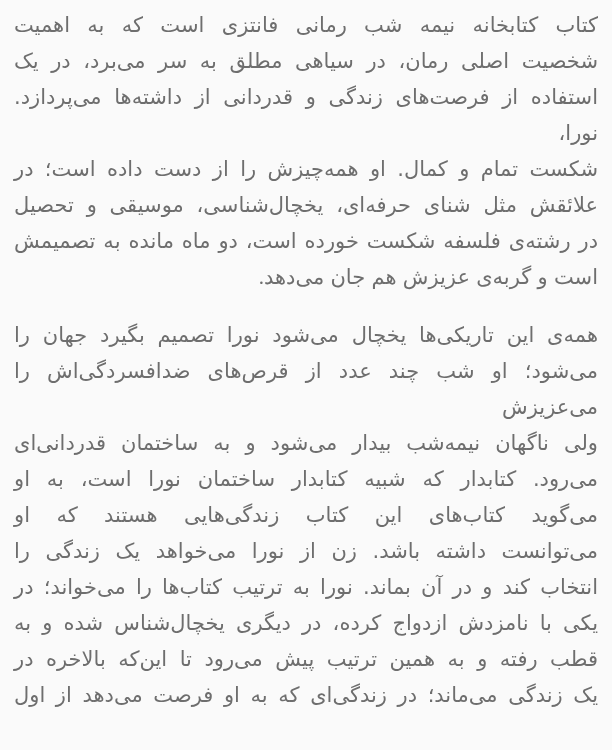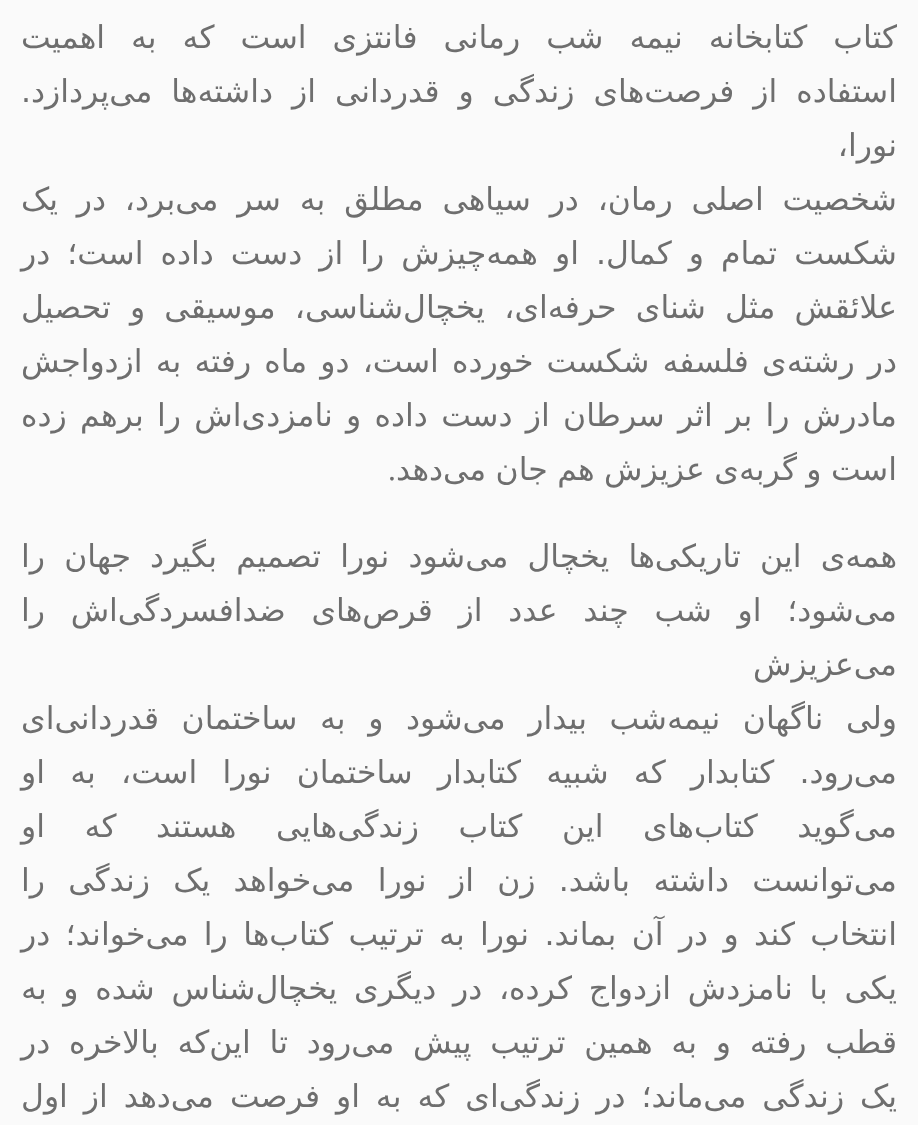--- a/index.html
+++ b/index.html
@@ -39,26 +39,25 @@
     text-align-last: right;
     font-family: Liberation Serif, serif;
   }
 </style>
 </head>
 <body style="background: rgb(250, 250, 250);">
 
 <div class="page" style="color: rgb(110, 110, 110);">
   <div class="paragraph">
       <div class="line">کتاب کتابخانه نیمه شب رمانی فانتزی است که به اهمیت</div>
+      <div class="line">شخصیت اصلی رمان، در سیاهی مطلق به سر می‌برد، در یک</div>
       <div class="line">استفاده از فرصت‌های زندگی و قدردانی از داشته‌ها می‌پردازد. نورا،</div>
-      <div class="line">شخصیت اصلی رمان، در سیاهی مطلق به سر می‌برد، در یک</div>
       <div class="line">شکست تمام و کمال. او همه‌چیزش را از دست داده است؛ در</div>
       <div class="line">علائقش مثل شنای حرفه‌ای، یخچال‌شناسی، موسیقی و تحصیل</div>
-      <div class="line">در رشته‌ی فلسفه شکست خورده است، دو ماه رفته به ازدواجش</div>
-      <div class="line">مادرش را بر اثر سرطان از دست داده و نامزدی‌اش را برهم زده</div>
+      <div class="line">در رشته‌ی فلسفه شکست خورده است، دو ماه مانده به تصمیمش</div>
       <div class="line last">است و گربه‌ی عزیزش هم جان می‌دهد.</div>
     </div>
   <div class="paragraph">
       <div class="line">همه‌ی این تاریکی‌ها یخچال می‌شود نورا تصمیم بگیرد جهان را</div>
       <div class="line">می‌شود؛ او شب چند عدد از قرص‌های ضدافسردگی‌اش را می‌عزیزش</div>
       <div class="line">ولی ناگهان نیمه‌شب بیدار می‌شود و به ساختمان قدردانی‌ای</div>
       <div class="line">می‌رود. کتابدار که شبیه کتابدار ساختمان نورا است، به او</div>
       <div class="line">می‌گوید کتاب‌های این کتاب زندگی‌هایی هستند که او</div>
       <div class="line">می‌توانست داشته باشد. زن از نورا می‌خواهد یک زندگی را</div>
       <div class="line">انتخاب کند و در آن بماند. نورا به ترتیب کتاب‌ها را می‌خواند؛ در</div>

